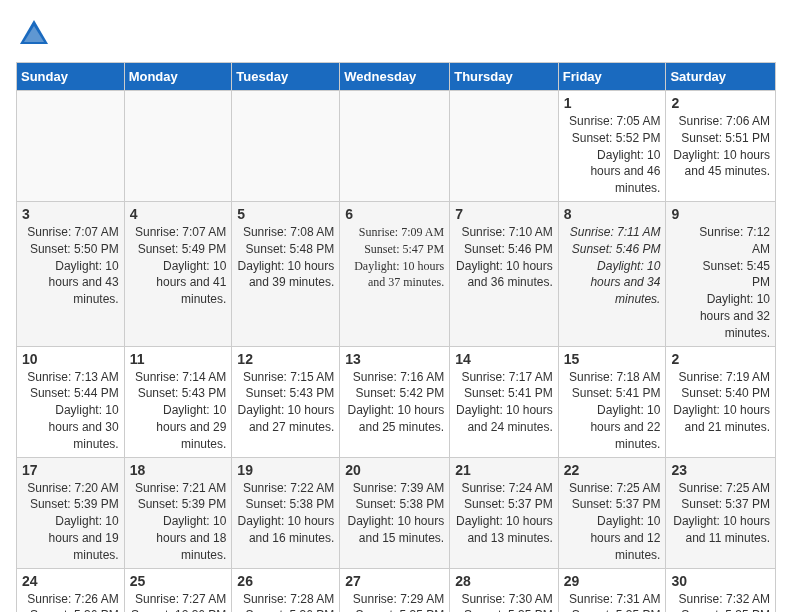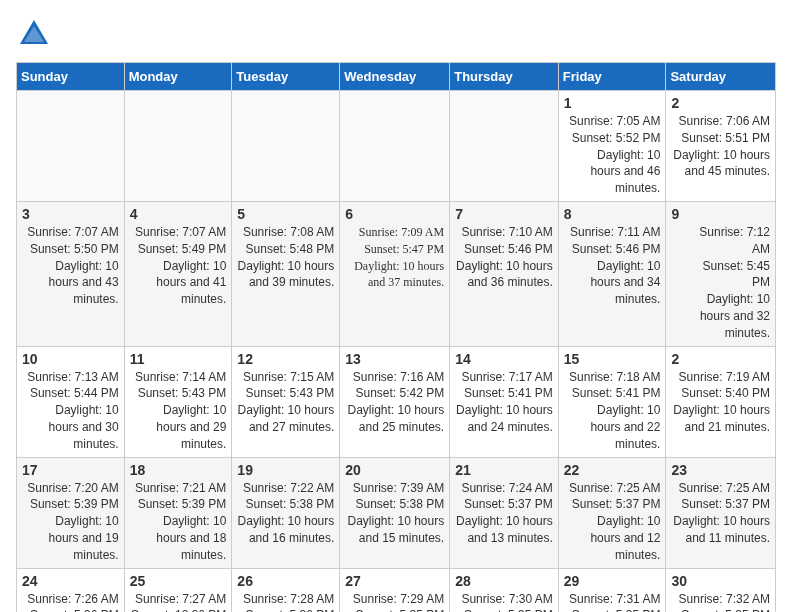--- a/index.html
+++ b/index.html
@@ -166,21 +166,21 @@
 Daylight: 10 hours and 37 minutes.</div>
         </td>
         <td>
           <span class="day-num">7</span>
           <div class="day-info" style="white-space: pre-line;">Sunrise: 7:10 AM
 Sunset: 5:46 PM
 Daylight: 10 hours and 36 minutes.</div>
         </td>
         <td>
           <span class="day-num">8</span>
-          <div class="day-info" style="white-space: pre-line;">Sunrise: 7:11 AM
+          <div class="day-info" style="white-space: pre-line; font-style: italic;">Sunrise: 7:11 AM
 Sunset: 5:46 PM
 Daylight: 10 hours and 34 minutes.</div>
         </td>
         <td>
           <span class="day-num">9</span>
           <div class="day-info" style="white-space: pre-line; margin-left: 19px;">Sunrise: 7:12 AM
 Sunset: 5:45 PM
 Daylight: 10 hours and 32 minutes.</div>
         </td>
       </tr>

